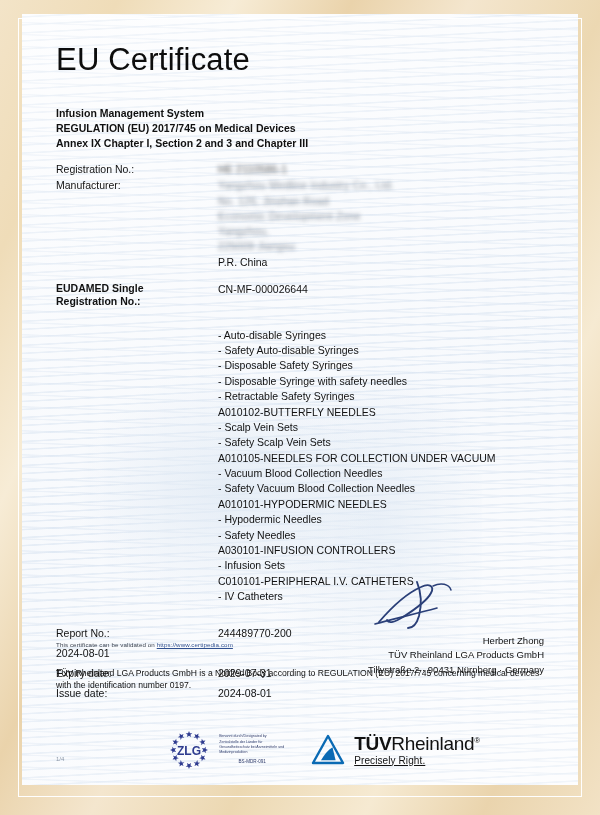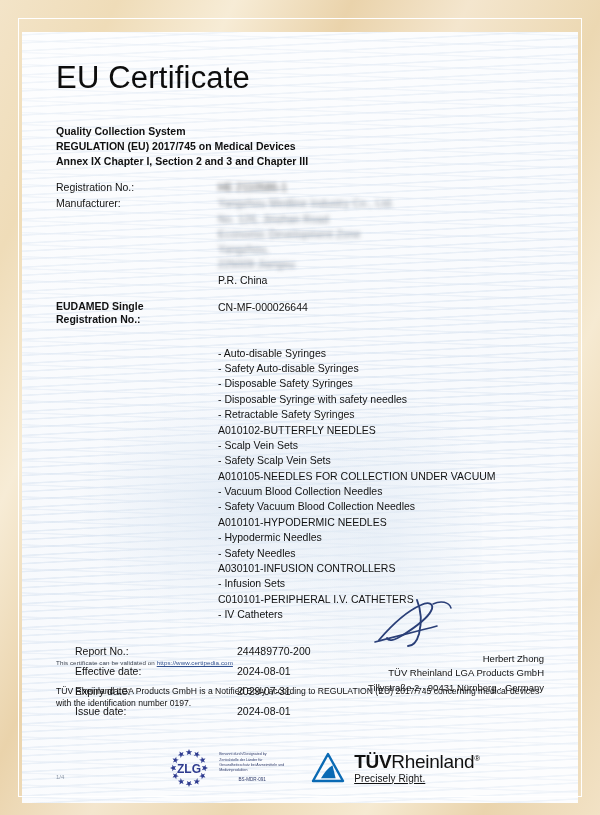--- a/index.html
+++ b/index.html
@@ -14,21 +14,21 @@
     overflow: hidden;
     font-family: "Liberation Sans", sans-serif;
   }
 
   
   .cert-frame {
     position: relative;
     width: 600px;
     height: 815px;
     box-sizing: border-box;
-    padding: 32px 22px 22px 22px;
+    padding: 14px 22px 22px 22px;
     background:
       linear-gradient(115deg,
         #f3e4c8 0%, #efdcb8 12%, #f7ecd6 24%, #ead3ab 36%,
         #f4e6ce 48%, #ecd8b2 62%, #f6ead2 76%, #ead4ad 88%, #f2e2c5 100%);
   }
   .frame-inner-line {
     position: absolute;
     left: 18px; top: 18px; right: 18px; bottom: 18px;
     border: 1px solid #ffffff;
     pointer-events: none;
@@ -162,21 +162,21 @@
     font-size: 10.5px;
     line-height: 1.465;
     color: #121212;
   }
   .product-list li { white-space: pre; }
   .prod-cat { }
   .prod-item { }
 
   
   .lower-rows { margin-top: 22px; }
-  .lower-rows .row { margin-bottom: 4px; margin-left: 19px; }
+  .lower-rows .row { margin-bottom: 4px; }
 
   
   .sig-area {
     position: absolute;
     right: 34px;
     top: 564px;
     width: 250px;
     text-align: right;
     z-index: 4;
   }
@@ -314,21 +314,21 @@
     <div class="guilloche"></div>
     <div class="guilloche2"></div>
     <div class="watermark"></div>
     <div class="paper-shade"></div>
 
     <div class="content">
 
       <h1 class="cert-title">EU Certificate</h1>
 
       <div class="scope-head">
-        <div>Quality Collection System</div>
+        <div>Infusion Management System</div>
         <div>REGULATION (EU) 2017/745 on Medical Devices</div>
         <div>Annex IX Chapter I, Section 2 and 3 and Chapter III</div>
       </div>
 
       <div class="row">
         <div class="lbl">Registration No.:</div>
         <div class="val redacted">HE 2110586-1</div>
       </div>
 
       <div class="row">
@@ -376,21 +376,20 @@
             <li class="prod-item">- IV Catheters</li>
           </ul>
       </div>
 
       <div class="lower-rows">
         <div class="row">
           <div class="lbl">Report No.:</div>
           <div class="val">244489770-200</div>
         </div>
         <div class="row">
-          <div class="lbl">Effective date:</div>
           <div class="val">2024-08-01</div>
         </div>
         <div class="row">
           <div class="lbl">Expiry date:</div>
           <div class="val">2029-07-31</div>
         </div>
         <div class="row">
           <div class="lbl">Issue date:</div>
           <div class="val">2024-08-01</div>
         </div>

